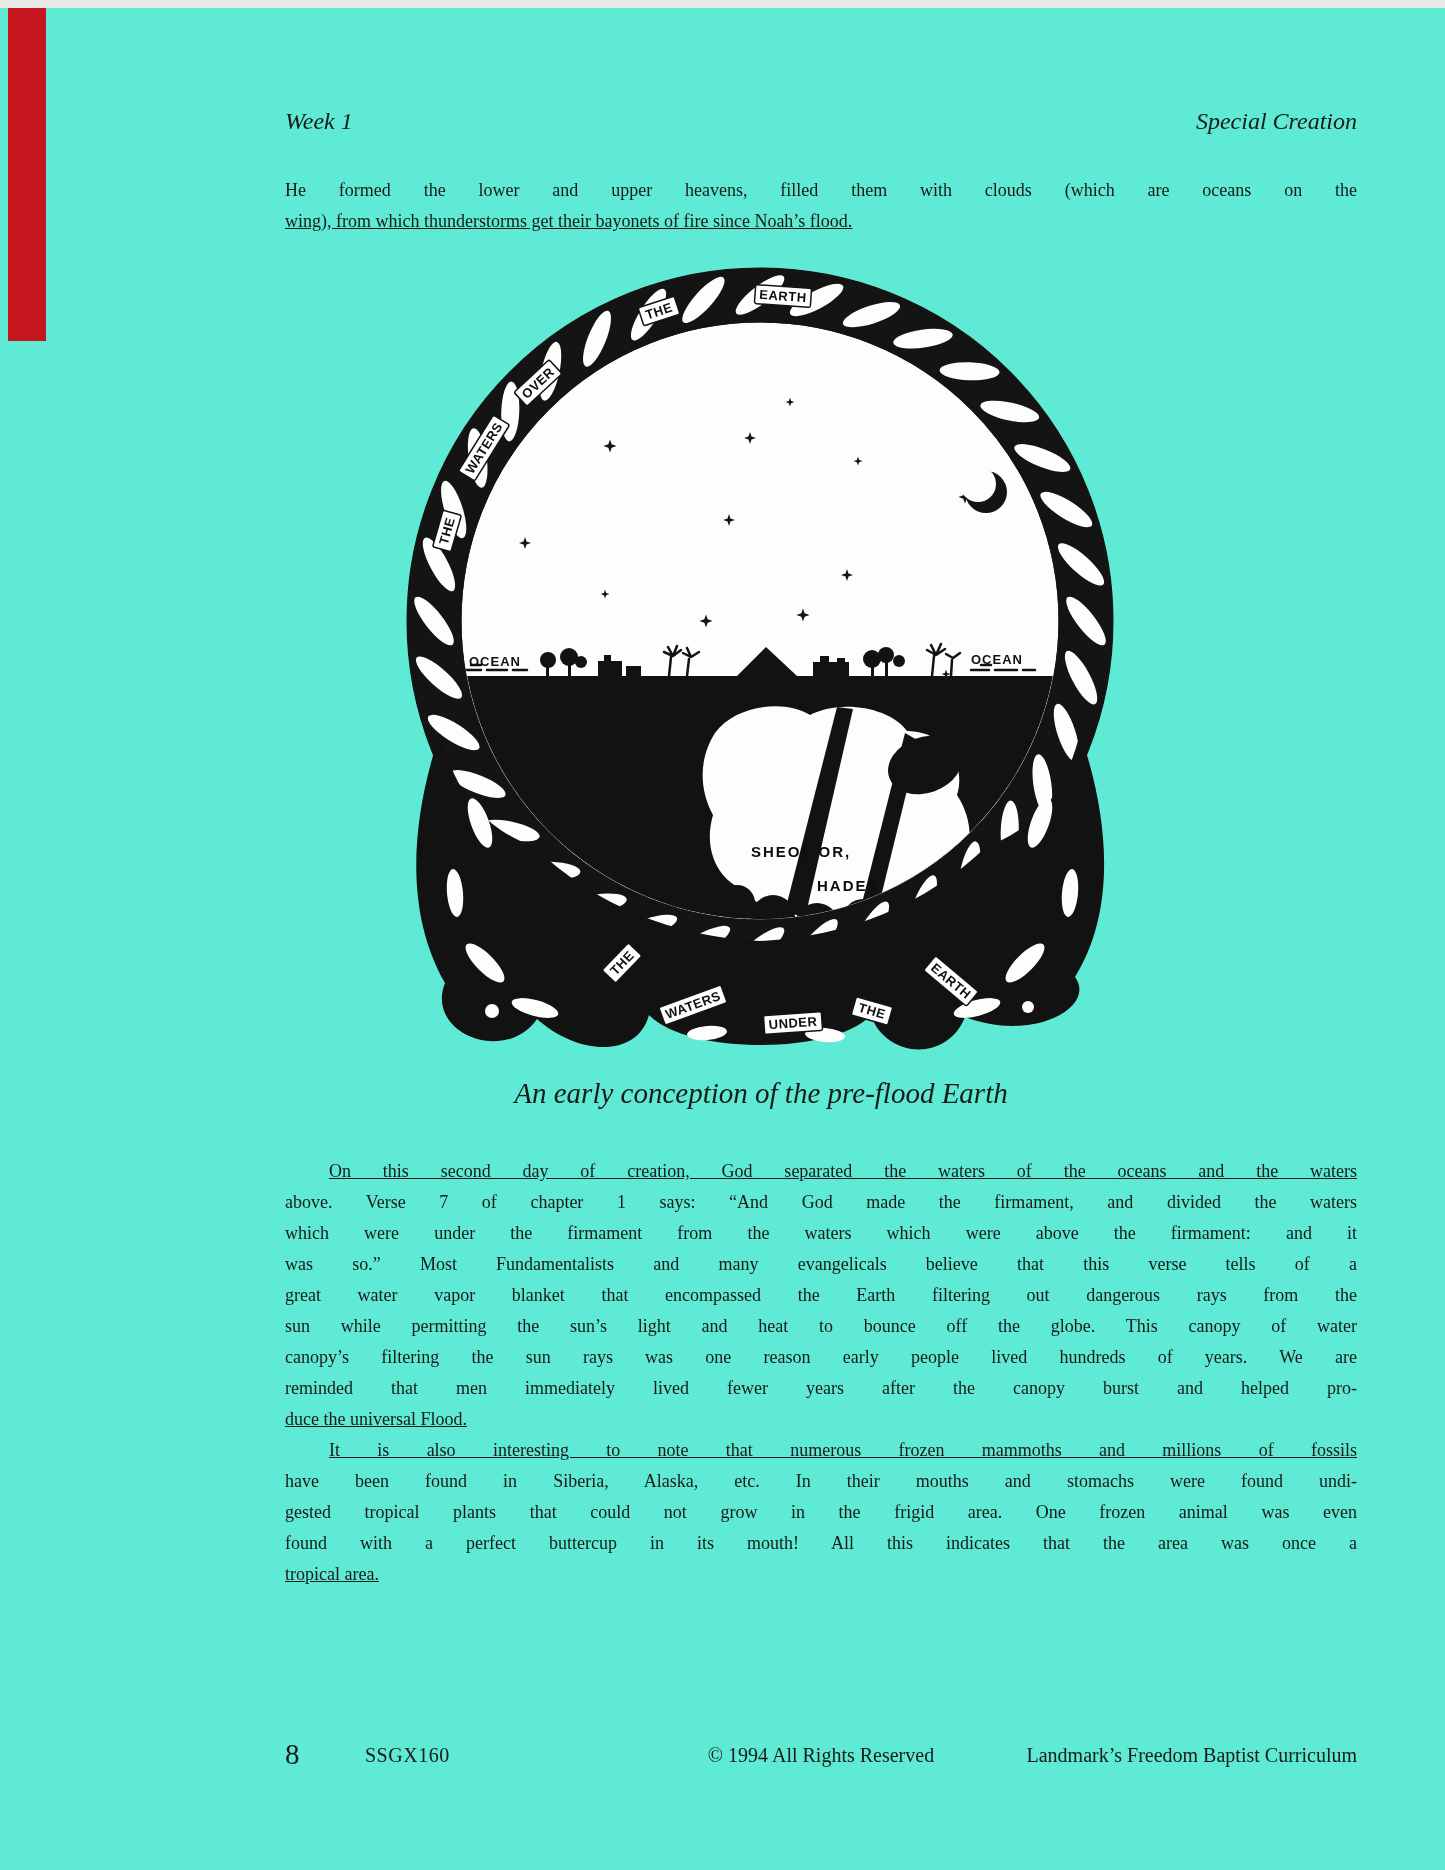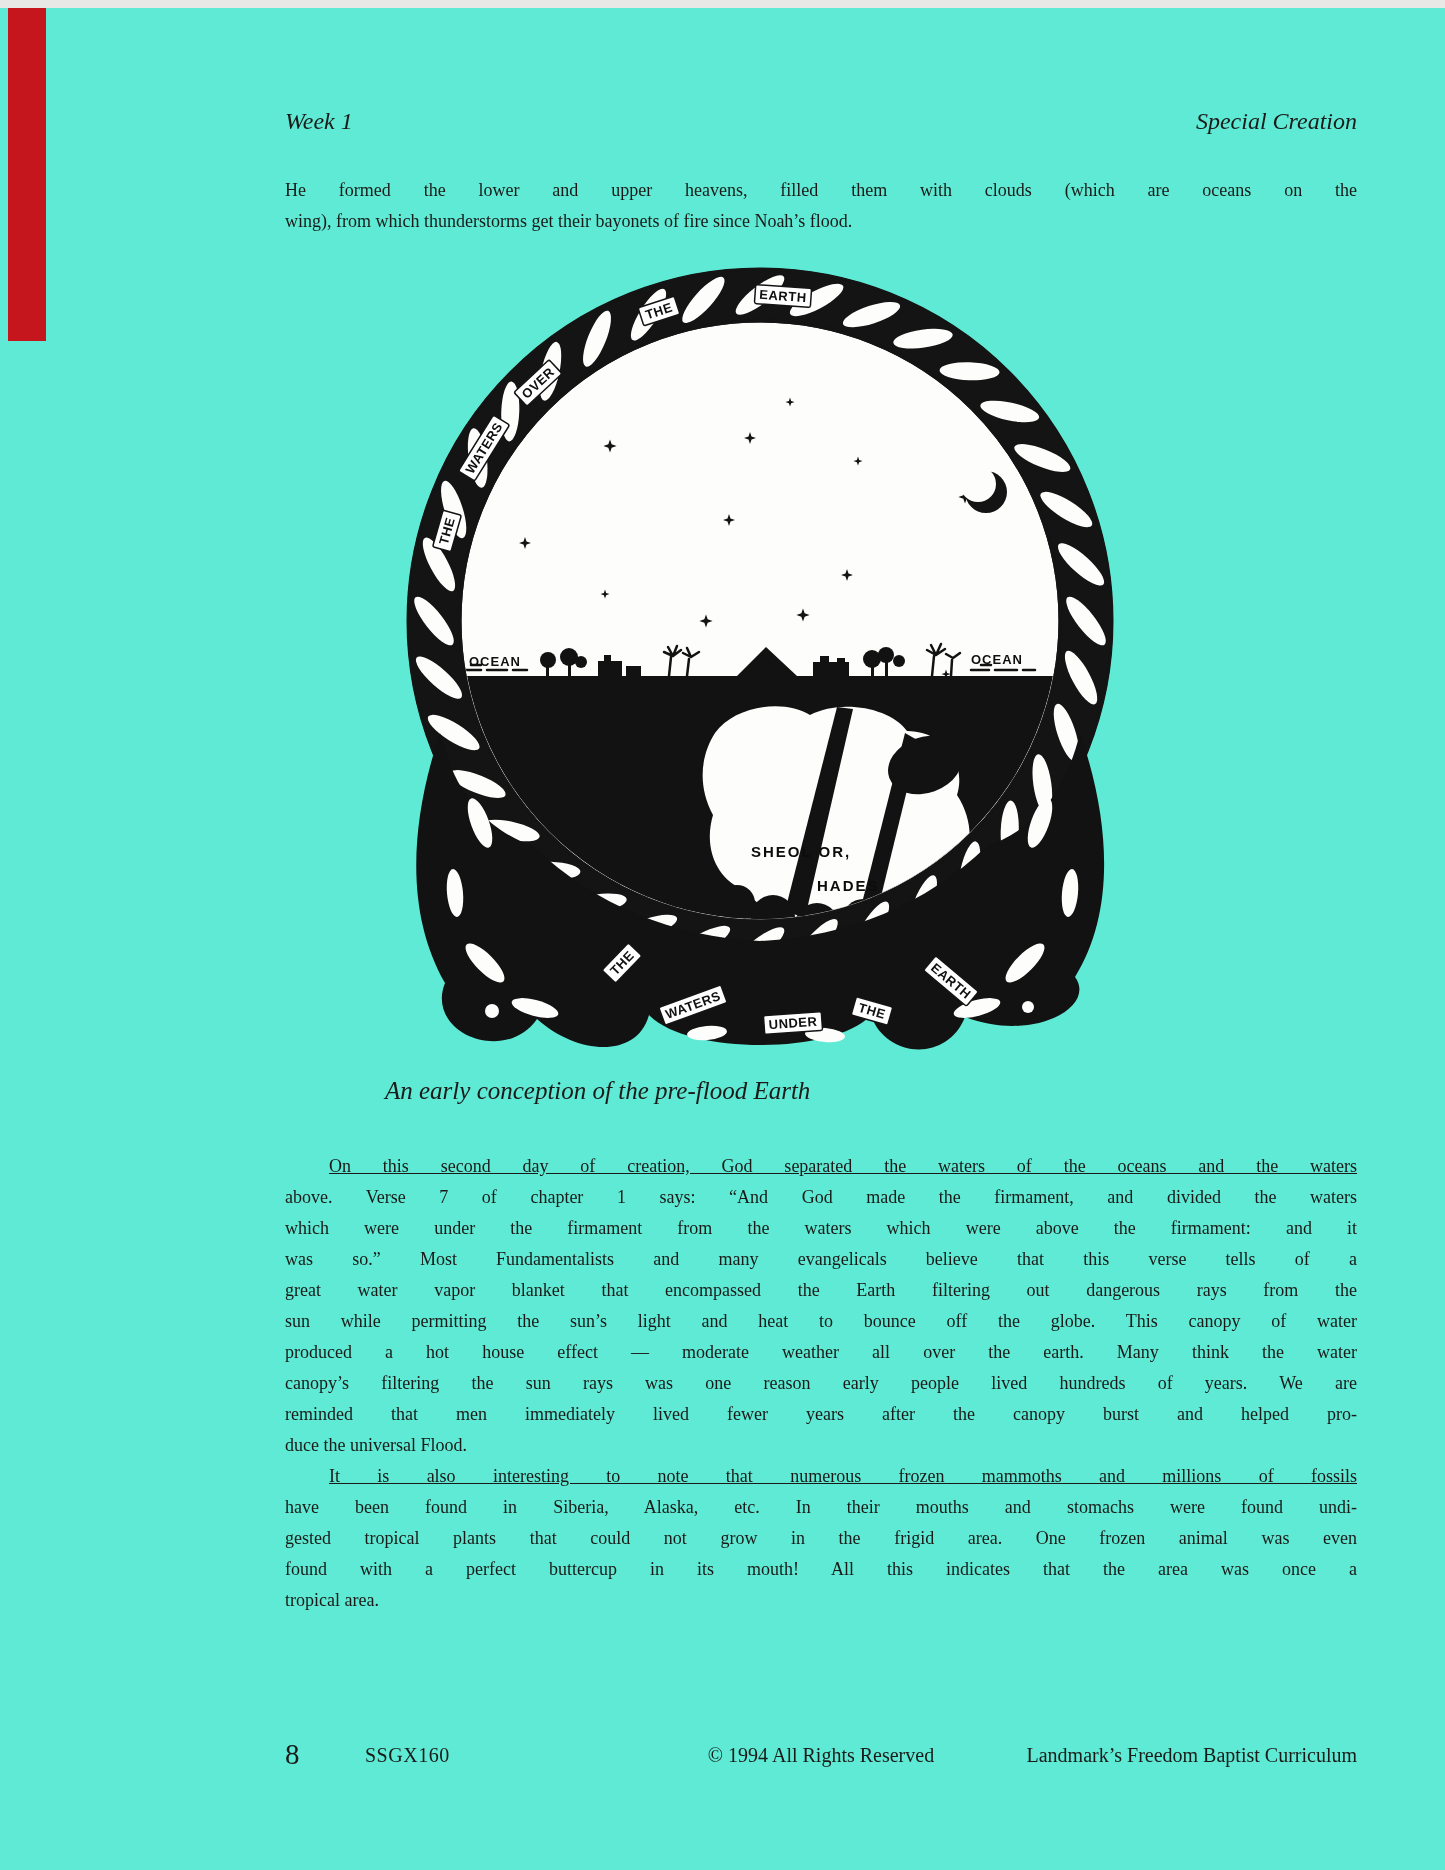--- a/index.html
+++ b/index.html
@@ -9,27 +9,27 @@
     font-family:"Liberation Serif", serif;
   }
   .red-strip{position:absolute; left:8px; top:0; width:38px; height:333px;}
   .content{position:absolute; left:285px; top:0; width:1072px;}
   .running-header{
     display:flex; justify-content:space-between;
     font-style:italic; font-size:24px; margin-top:100px;
   }
   .para{font-size:18px; line-height:31px;}
   .para .tline{text-align:justify; text-align-last:justify;}
-  .para .tline.last{text-align-last:left;}
+  .para .tline.last{text-align-last:left;text-decoration:underline;}
   .para.indent .tline:first-child{text-indent:44px;text-decoration:underline;}
   .intro{margin-top:40px;}
   .figure-block{margin:26px 0 0 0; width:752px; margin-left:100px;}
   .figure-block svg{display:block;}
   .figure-caption{
-    font-style:italic; font-size:25px; margin-top:12px;
+    text-align:center; font-style:italic; font-size:29px; margin-top:12px;
   }
   .body-para-1{margin-top:46px;}
   .footer{position:absolute; top:1736px; left:285px; width:1072px; height:42px; font-size:20px;}
   .footer .pgnum{position:absolute; left:0; top:-6px; font-size:29px;}
   .footer .code{position:absolute; left:80px; top:0; letter-spacing:0.5px;}
   .footer .copy{position:absolute; left:50%; transform:translateX(-50%); top:0;}
   .footer .pub{position:absolute; right:0; top:0;}
   
   .chip-bg{fill:#ffffff; stroke:#141414; stroke-width:1.5;}
   .chip-text{font:700 13px "Liberation Sans", sans-serif; letter-spacing:0.5px; fill:#101010;}
@@ -257,21 +257,20 @@
       <div class="figure-caption">An early conception of the pre-flood Earth</div>
     </div>
 
     <div class="para indent body-para-1">
         <div class="tline">On this second day of creation, God separated the waters of the oceans and the waters</div>
         <div class="tline">above. Verse 7 of chapter 1 says: “And God made the firmament, and divided the waters</div>
         <div class="tline">which were under the firmament from the waters which were above the firmament: and it</div>
         <div class="tline">was so.” Most Fundamentalists and many evangelicals believe that this verse tells of a</div>
         <div class="tline">great water vapor blanket that encompassed the Earth filtering out dangerous rays from the</div>
         <div class="tline">sun while permitting the sun’s light and heat to bounce off the globe. This canopy of water</div>
-        <div class="tline">produced a hot house effect —  moderate weather all over the earth. Many think the water</div>
         <div class="tline">canopy’s filtering the sun rays was one reason early people lived hundreds of years. We are</div>
         <div class="tline">reminded that men immediately lived fewer years after the canopy burst and helped pro-</div>
         <div class="tline last">duce the universal Flood.</div>
       </div>
     <div class="para indent">
         <div class="tline">It is also interesting to note that numerous frozen mammoths and millions of fossils</div>
         <div class="tline">have been found in Siberia, Alaska, etc. In their mouths and stomachs were found undi-</div>
         <div class="tline">gested tropical plants that could not grow in the frigid area. One frozen animal was even</div>
         <div class="tline">found with a perfect buttercup in its mouth! All this indicates that the area was once a</div>
         <div class="tline last">tropical area.</div>

